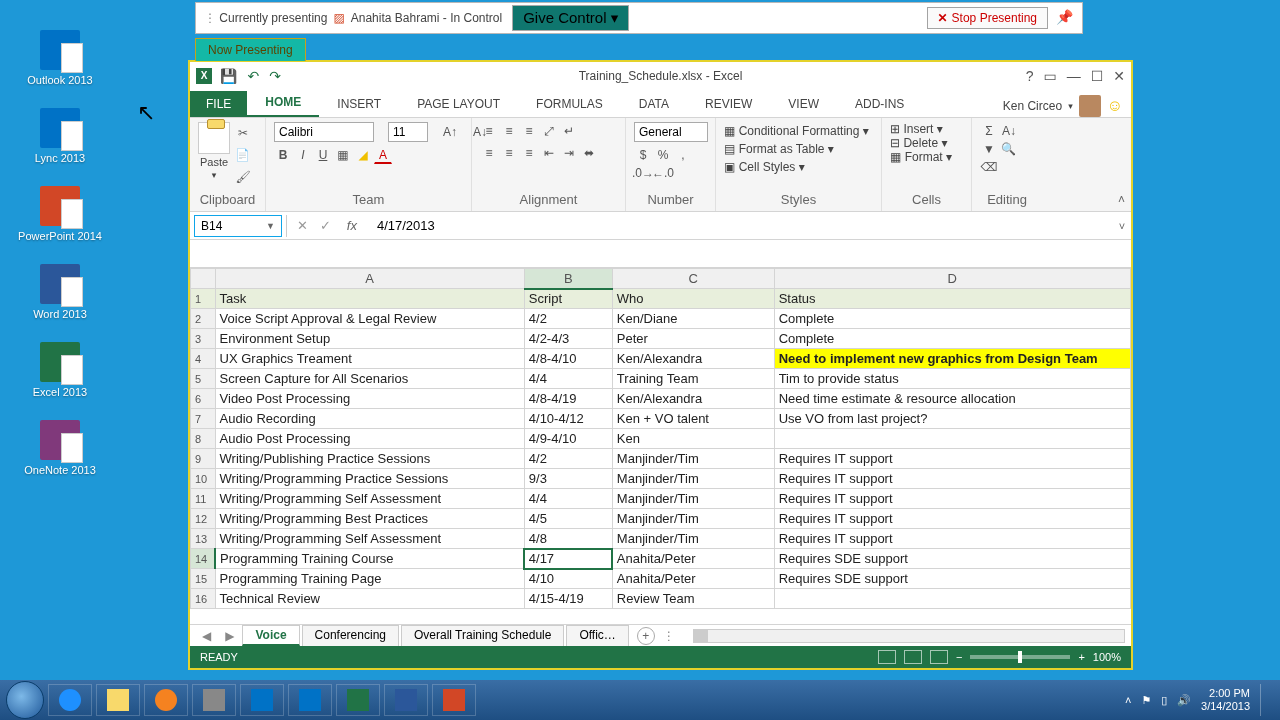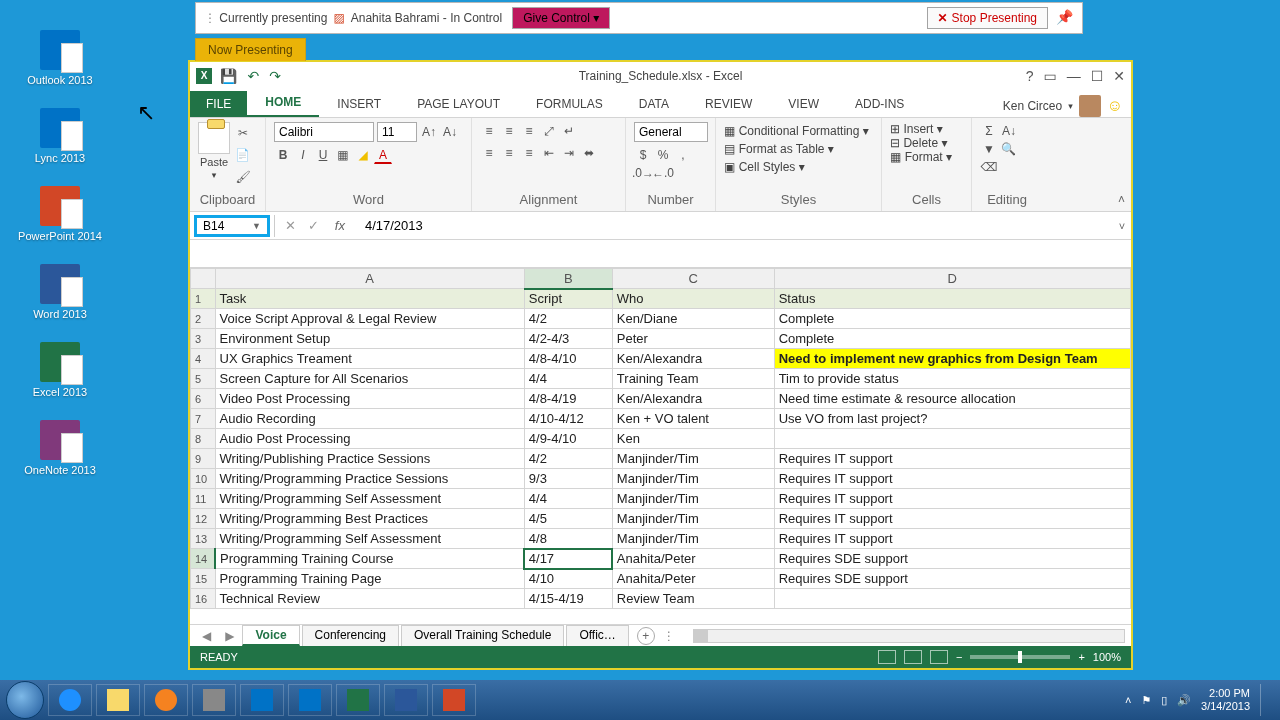--- a/index.html
+++ b/index.html
@@ -10,27 +10,27 @@
 .desk-icon { text-align:center; color:#fff; font-size:11px; margin-bottom:22px; cursor:pointer; text-shadow:0 1px 2px rgba(0,0,0,.4); }
 .desk-icon .dbox { width:40px; height:40px; margin:0 auto 4px; border-radius:2px; position:relative; }
 .outlook-i{ background:#0072c6;} .lync-i{background:#0072c6;} .ppt-i{background:#d24726;} .word-i{background:#2b579a;} .excel-i{background:#217346;} .onenote-i{background:#80397b;}
 .dbox::after{content:"";position:absolute;right:-3px;bottom:-3px;width:20px;height:28px;background:#fff;border:1px solid rgba(0,0,0,.2);}
 
 
 .cursor { position:absolute; left:137px; top:100px; font-size:22px; color:#000; pointer-events:none; z-index:50; }
 
 
 .present-bar { position:absolute; left:195px; top:2px; width:888px; height:32px; background:#fff; border:1px solid #b8b8b8; display:flex; align-items:center; padding:0 8px; font-size:12px; color:#444; z-index:5;}
-.give-ctrl { border:1px solid #aaa; padding:3px 10px; font-size:12px; background:#be185d; cursor:pointer; margin-left:10px;}
+.give-ctrl { border:1px solid #aaa; padding:3px 10px; font-size:15px; background:#0f766e; cursor:pointer; margin-left:10px;}
 .stop-pres { border:1px solid #a3a3a3; padding:3px 10px; font-size:12px; background:#fafafa; cursor:pointer; margin-left:auto; color:#c00;}
 .stop-pres .x{color:#c00;font-weight:bold;margin-right:4px;}
 .pin { width:18px; height:18px; margin-left:8px; color:#0072c6; font-size:14px; text-align:center;}
 
 
-.now-tab { position:absolute; left:195px; top:38px; background:#eab308; border:1px solid #c9a21a; border-bottom:none; padding:4px 12px; font-size:12px; color:#5a4400; z-index:4;}
+.now-tab { position:absolute; left:195px; top:38px; background:#14b8a6; border:1px solid #c9a21a; border-bottom:none; padding:4px 12px; font-size:12px; color:#5a4400; z-index:4;}
 
 
 .excel-win { position:absolute; left:188px; top:60px; width:945px; height:610px; background:#fff; border:2px solid #e4d22a; z-index:3; display:flex; flex-direction:column; }
 
 
 .titlebar { height:28px; background:#fff; display:flex; align-items:center; padding:0 6px; font-size:12px; color:#666; position:relative;}
 .titlebar .xl-logo{width:16px;height:16px;background:#217346;margin-right:8px;color:#fff;font-size:10px;text-align:center;line-height:16px;font-weight:bold;}
 .qat { display:flex; gap:10px; align-items:center; color:#217346; font-size:14px;}
 .qat span{cursor:pointer;}
 .titlebar .title { position:absolute; left:50%; transform:translateX(-50%); color:#444;}
@@ -54,21 +54,21 @@
 .paste-big .ic{ width:32px; height:32px; background:#fff; border:1px solid #ccc; margin:0 auto 2px; position:relative;}
 .paste-big .ic::after{content:"";position:absolute;top:-4px;left:8px;width:16px;height:8px;background:#f8d96b;border:1px solid #b89030;border-radius:2px;}
 .minibtn{ width:18px; height:18px; border:1px solid transparent; display:inline-flex; align-items:center; justify-content:center; color:#555; cursor:pointer; font-size:12px;}
 .font-sel{ width:100px; height:20px; border:1px solid #aaa; background:#fff; padding:0 4px; font-size:12px;}
 .size-sel{ width:40px; height:20px; border:1px solid #aaa; background:#fff; padding:0 4px; font-size:12px;}
 .num-sel { width:74px; height:20px; border:1px solid #aaa; background:#fff; padding:0 4px; font-size:12px;}
 .collapse-rib{position:absolute;right:6px;bottom:4px;color:#666;font-size:12px;cursor:pointer;}
 
 
 .namebox-row{ height:28px; display:flex; align-items:center; border-bottom:1px solid #d4d4d4;}
-.namebox{ width:76px; height:22px; border:3px solid #0ea5e9; margin:0 4px; padding:0 6px; font-size:12px; display:flex; align-items:center; justify-content:space-between; background:#fff;}
+.namebox{ width:88px; height:22px; border:1px solid #0ea5e9; margin:0 4px; padding:0 6px; font-size:12px; display:flex; align-items:center; justify-content:space-between; background:#fff;}
 .namebox .dd{color:#666;font-size:9px;}
 .fx-btns{ display:flex; gap:12px; padding:0 10px; color:#999; font-size:13px;}
 .fx-btns span{cursor:pointer;}
 .fx-lbl{ font-style:italic; color:#666; padding:0 4px;}
 .formula-input{ flex:1; border:none; font-size:13px; padding:0 6px; outline:none; height:22px;}
 .fbar-expand{ width:18px; text-align:center; color:#666; font-size:11px; cursor:pointer;}
 .sep-line{height:28px;border-bottom:1px solid #d4d4d4;}
 
 
 .sheet-area{ flex:1; overflow:hidden; position:relative; display:flex; flex-direction:column;}
@@ -205,36 +205,36 @@
           <span class="minibtn">✂</span>
           <span class="minibtn">📄</span>
           <span class="minibtn">🖌</span>
         </div>
       </div>
       <div class="label">Clipboard</div>
     </div>
 
     <div class="rgroup" style="width:206px;">
       <div>
-        <div style="display:flex;gap:3px;margin-bottom:4px;align-items:center;">
+        <div style="display:flex;gap:14px;margin-bottom:4px;align-items:center;">
           <input class="font-sel" value="Calibri" style="">
           <input class="size-sel" value="11" style="">
           <span class="minibtn">A↑</span>
           <span class="minibtn">A↓</span>
         </div>
         <div class="row-tools">
           <span class="minibtn" style="font-weight:bold;">B</span>
           <span class="minibtn" style="font-style:italic;">I</span>
           <span class="minibtn" style="text-decoration:underline;">U</span>
           <span class="minibtn">▦</span>
           <span class="minibtn" style="color:#f0c000;">◢</span>
           <span class="minibtn" style="color:#c00;border-bottom:2px solid #c00;">A</span>
         </div>
       </div>
-      <div class="label">Word</div>
+      <div class="label">Team</div>
     </div>
 
     <div class="rgroup" style="width:154px;">
       <div>
         <div class="row-tools" style="margin-bottom:4px;">
           <span class="minibtn">≡</span>
           <span class="minibtn">≡</span>
           <span class="minibtn">≡</span>
           <span class="minibtn">⤢</span>
           <span class="minibtn">↵</span>

